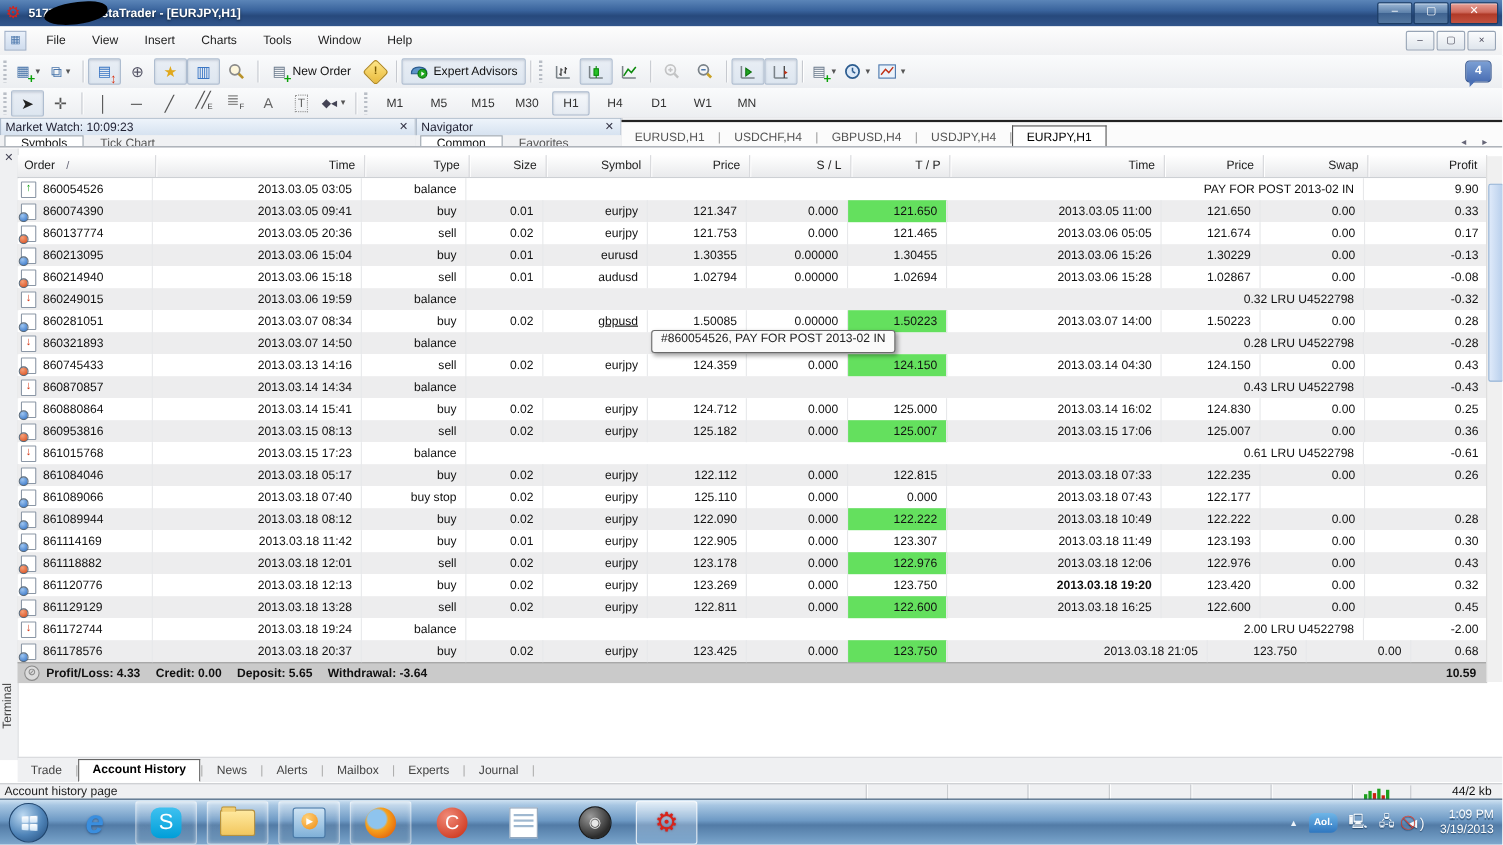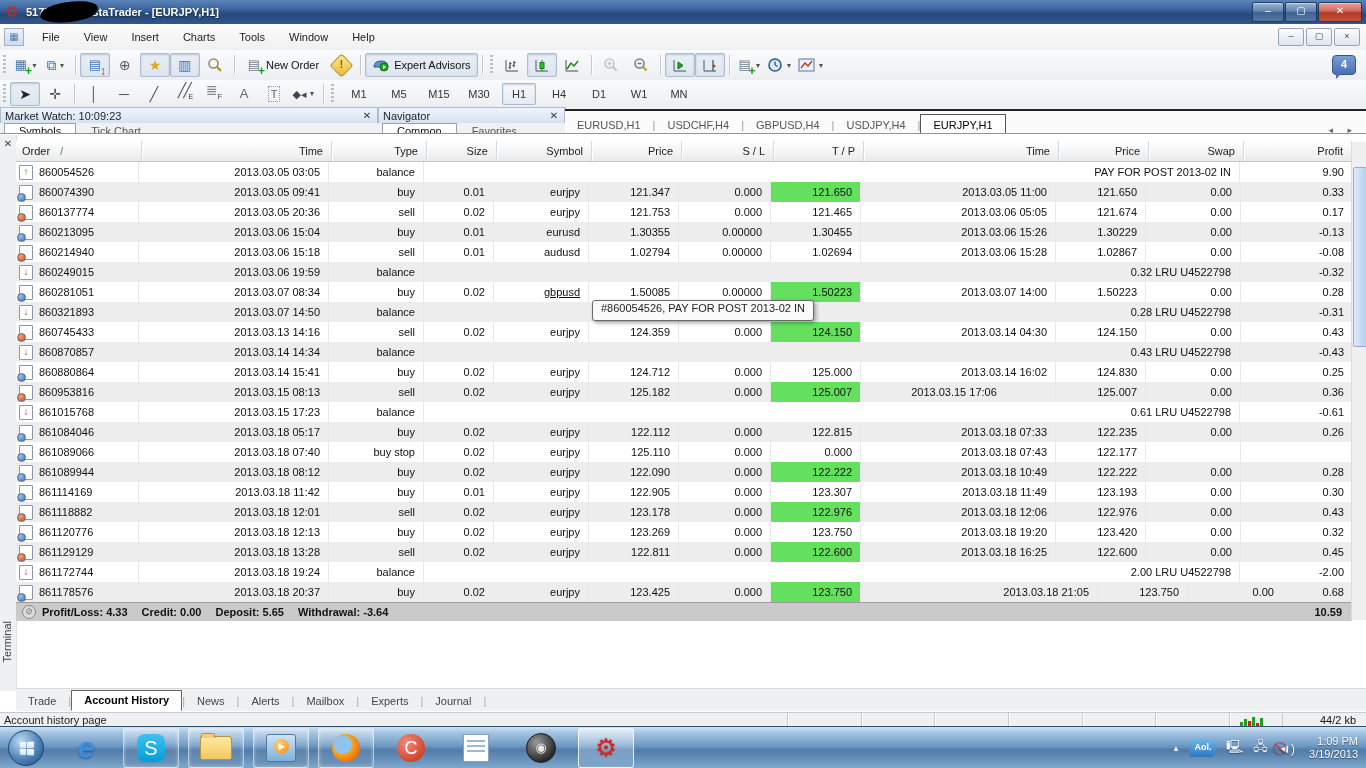--- a/index.html
+++ b/index.html
@@ -539,21 +539,21 @@
           </div>
           <div class="trow even">
             <div class="tcell first" style="width: 111px;">
               <span class="ico arrow down">↓</span>
               <span>860321893</span>
             </div>
             <div class="tcell" style="width: 181px;">2013.03.07 14:50</div>
             <div class="tcell" style="width: 86px;">balance</div>
             <div class="tcell nb" style="width: 428px;"></div>
             <div class="tcell" style="width: 371px;">0.28 LRU U4522798</div>
-            <div class="tcell nb" style="flex: 1 1 0%;">-0.31</div>
+            <div class="tcell nb" style="flex: 1 1 0%;">-0.28</div>
           </div>
           <div class="trow odd">
             <div class="tcell first" style="width: 111px;">
               <span class="ico doc sell"></span>
               <span>860745433</span>
             </div>
             <div class="tcell" style="width: 181px;">2013.03.13 14:16</div>
             <div class="tcell" style="width: 86px;">sell</div>
             <div class="tcell" style="width: 61px;">0.02</div>
             <div class="tcell" style="width: 86px;">eurjpy</div>
@@ -598,21 +598,21 @@
               <span class="ico doc sell"></span>
               <span>860953816</span>
             </div>
             <div class="tcell" style="width: 181px;">2013.03.15 08:13</div>
             <div class="tcell" style="width: 86px;">sell</div>
             <div class="tcell" style="width: 61px;">0.02</div>
             <div class="tcell" style="width: 86px;">eurjpy</div>
             <div class="tcell" style="width: 81px;">125.182</div>
             <div class="tcell" style="width: 83px;">0.000</div>
             <div class="tcell hl" style="width: 81px;">125.007</div>
-            <div class="tcell" style="width: 186px; text-align: center;">2013.03.15 17:06</div>
+            <div class="tcell" style="width: 186px;">2013.03.15 17:06</div>
             <div class="tcell" style="width: 81px;">125.007</div>
             <div class="tcell" style="width: 86px;">0.00</div>
             <div class="tcell nb" style="flex: 1 1 0%;">0.36</div>
           </div>
           <div class="trow odd">
             <div class="tcell first" style="width: 111px;">
               <span class="ico arrow down">↓</span>
               <span>861015768</span>
             </div>
             <div class="tcell" style="width: 181px;">2013.03.15 17:23</div>
@@ -711,21 +711,21 @@
               <span class="ico doc buy"></span>
               <span>861120776</span>
             </div>
             <div class="tcell" style="width: 181px;">2013.03.18 12:13</div>
             <div class="tcell" style="width: 86px;">buy</div>
             <div class="tcell" style="width: 61px;">0.02</div>
             <div class="tcell" style="width: 86px;">eurjpy</div>
             <div class="tcell" style="width: 81px;">123.269</div>
             <div class="tcell" style="width: 83px;">0.000</div>
             <div class="tcell" style="width: 81px;">123.750</div>
-            <div class="tcell" style="width: 186px;">2013.03.18 19:20</div>
+            <div class="tcell" style="width: 186px; font-weight: bold;">2013.03.18 19:20</div>
             <div class="tcell" style="width: 81px;">123.420</div>
             <div class="tcell" style="width: 86px;">0.00</div>
             <div class="tcell nb" style="flex: 1 1 0%;">0.32</div>
           </div>
           <div class="trow even">
             <div class="tcell first" style="width: 111px;">
               <span class="ico doc sell"></span>
               <span>861129129</span>
             </div>
             <div class="tcell" style="width: 181px;">2013.03.18 13:28</div>

